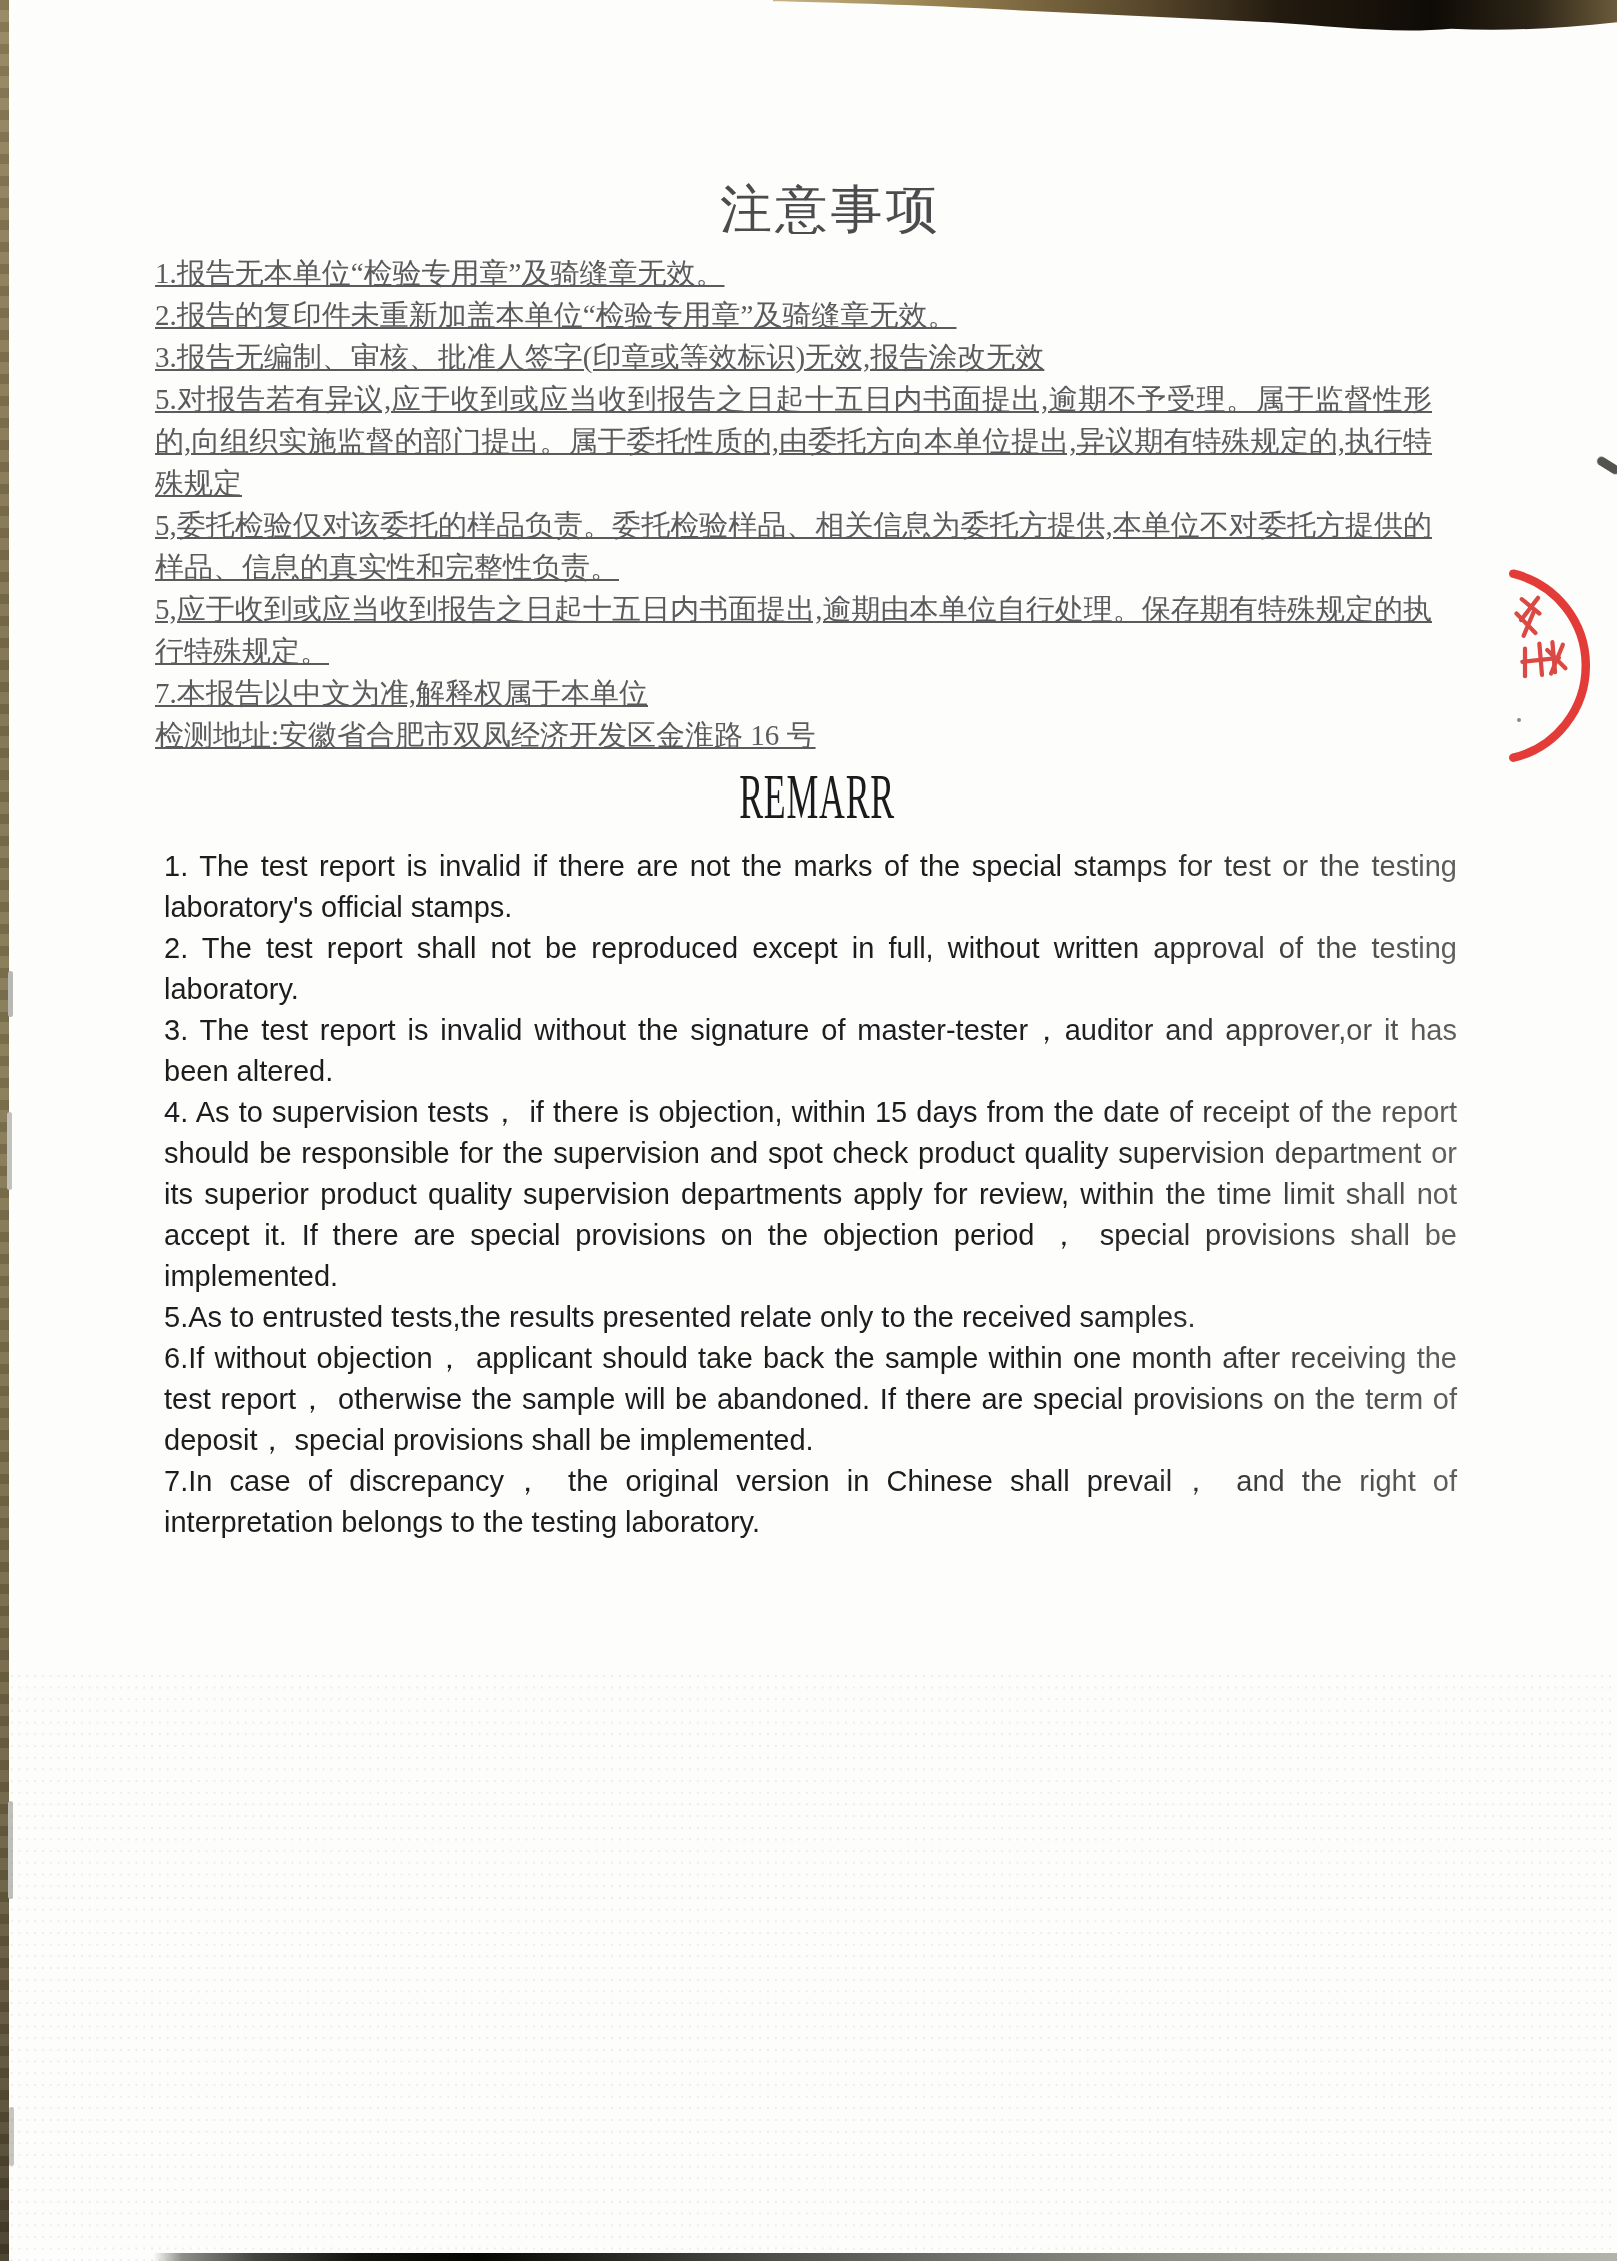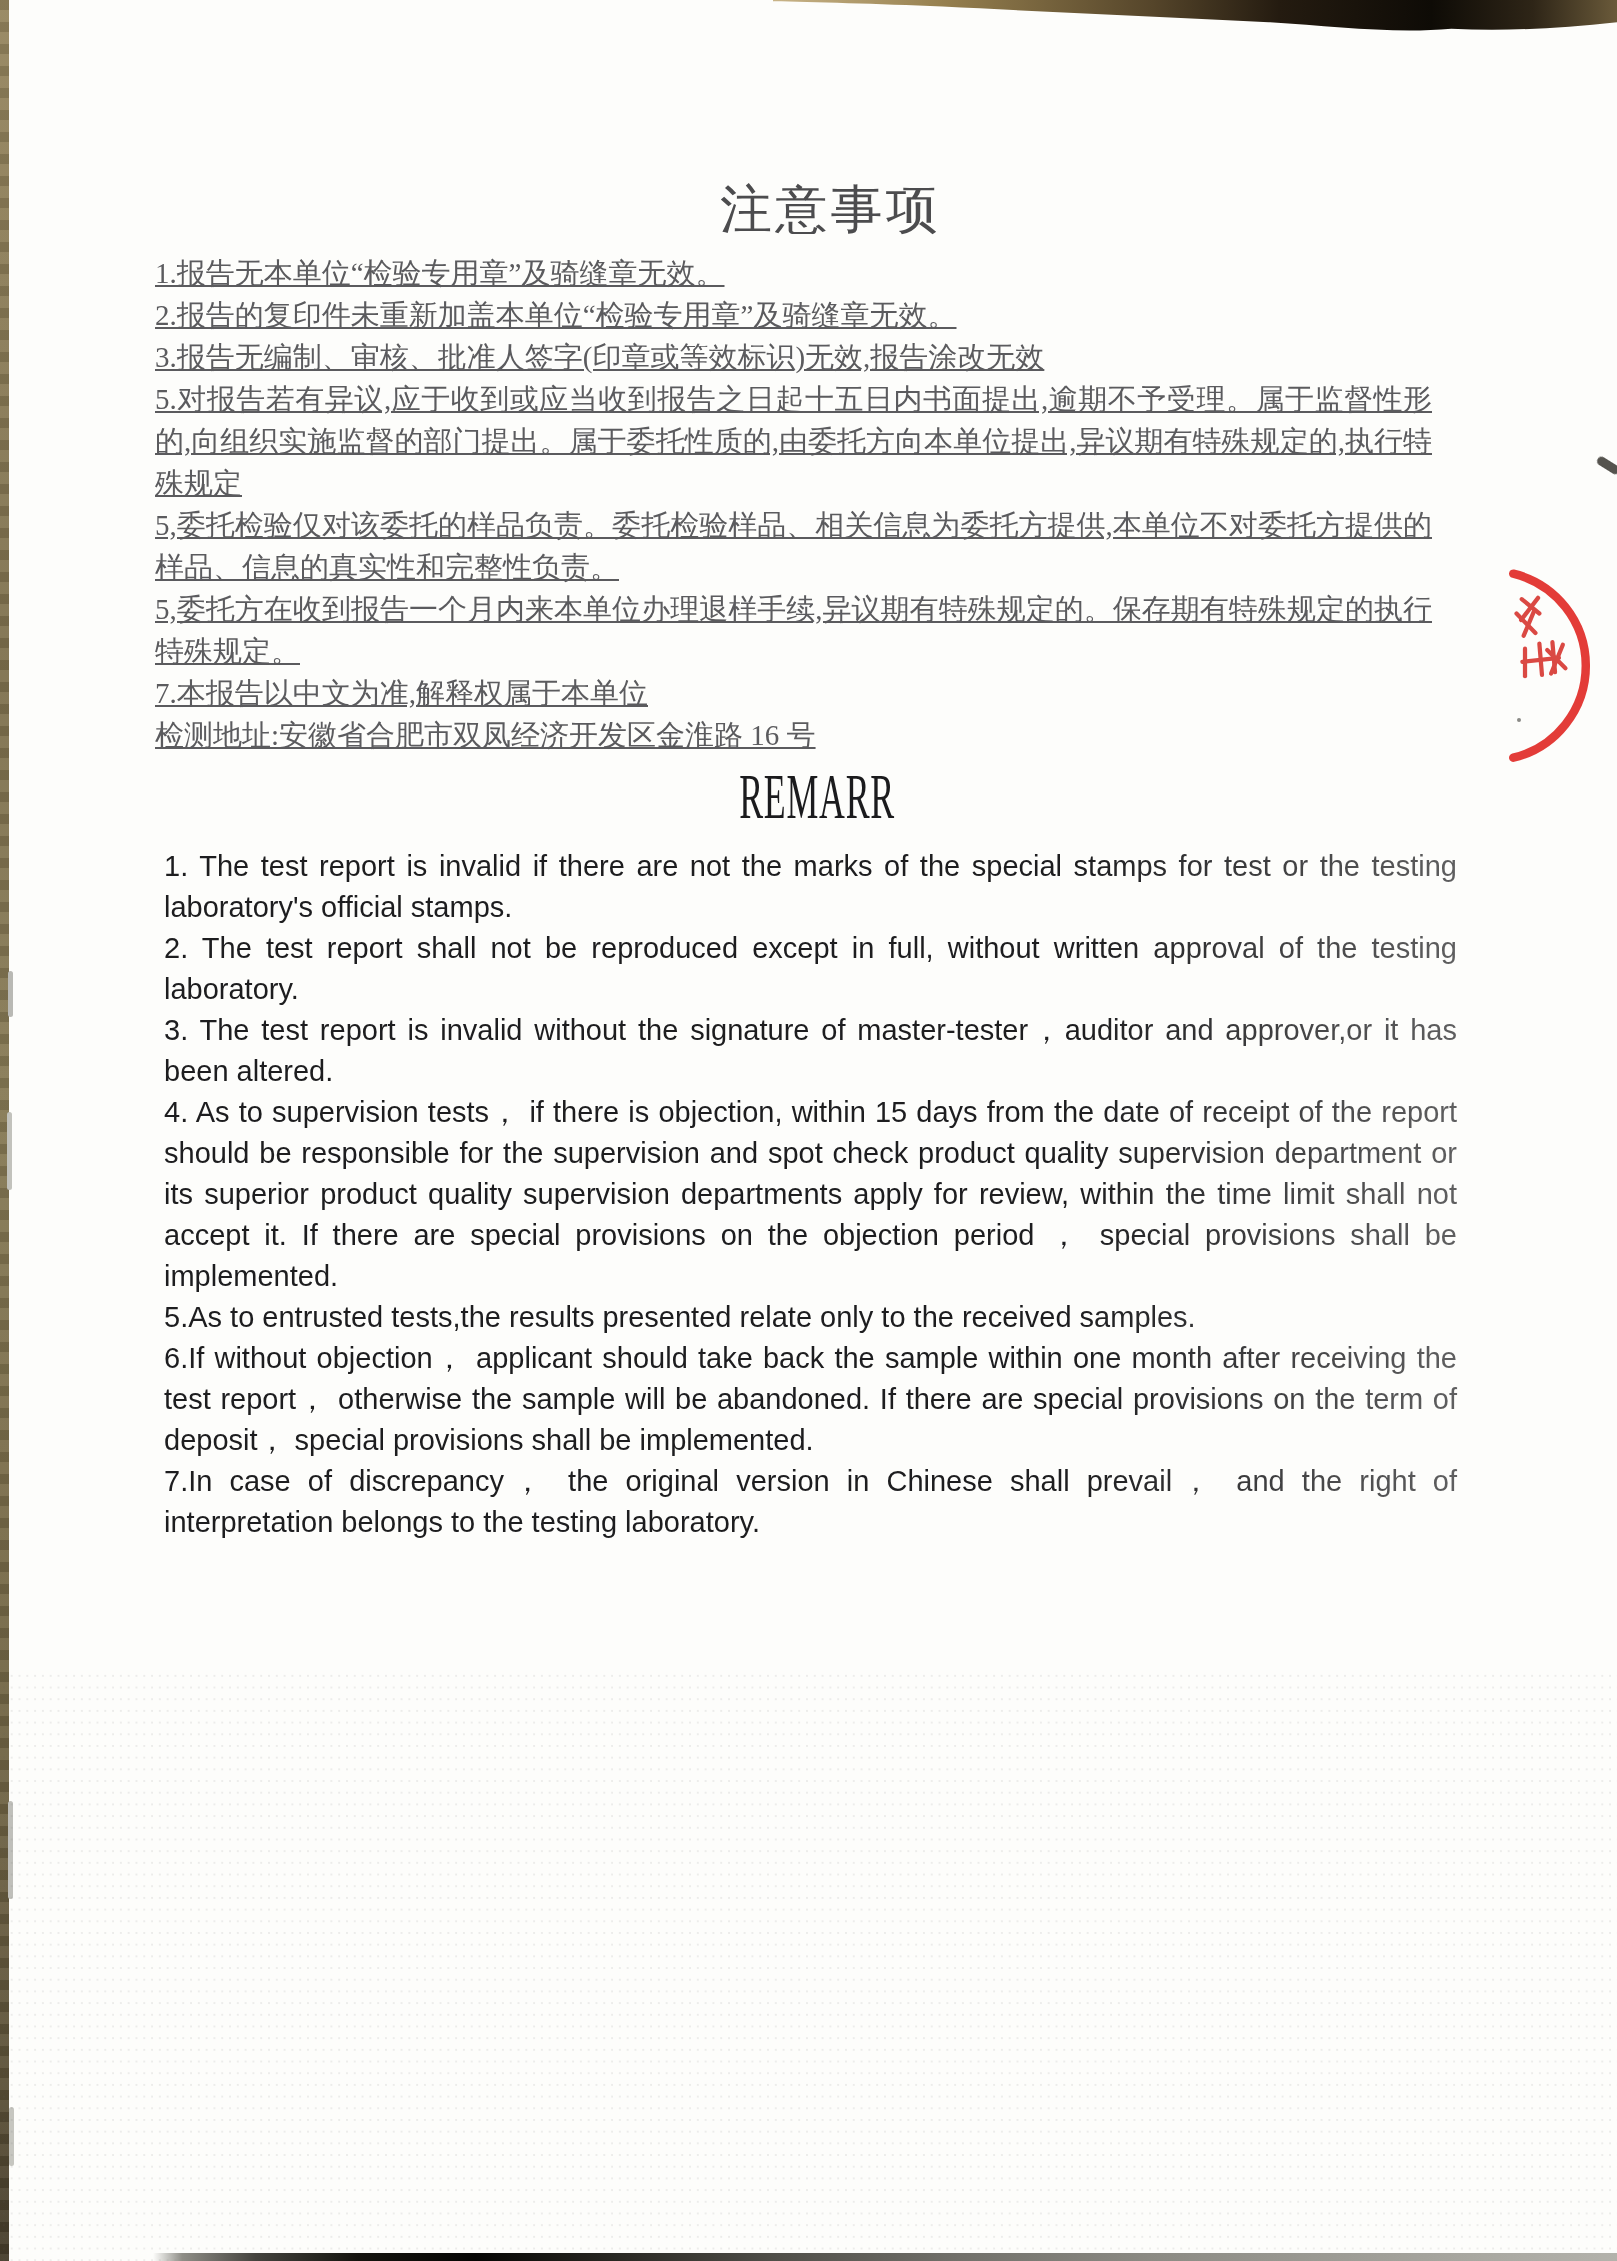--- a/index.html
+++ b/index.html
@@ -107,21 +107,21 @@
 <div class="ink-dot"></div>
 
 <div class="zh-title">注意事项</div>
 
 <div class="zh-body">
   <p>1.报告无本单位“检验专用章”及骑缝章无效。</p>
   <p>2.报告的复印件未重新加盖本单位“检验专用章”及骑缝章无效。</p>
   <p>3.报告无编制、审核、批准人签字(印章或等效标识)无效,报告涂改无效</p>
   <p>5.对报告若有异议,应于收到或应当收到报告之日起十五日内书面提出,逾期不予受理。属于监督性形 的,向组织实施监督的部门提出。属于委托性质的,由委托方向本单位提出,异议期有特殊规定的,执行特殊规定</p>
   <p>5,委托检验仅对该委托的样品负责。委托检验样品、相关信息为委托方提供,本单位不对委托方提供的样品、信息的真实性和完整性负责。</p>
-  <p>5,委托方在收到报告一个月内来本单位办理退样手续,异议期有特殊规定的。保存期有特殊规定的执行特殊规定。</p>
+  <p>5,应于收到或应当收到报告之日起十五日内书面提出,逾期由本单位自行处理。保存期有特殊规定的执行特殊规定。</p>
   <p>7.本报告以中文为准,解释权属于本单位</p>
   <p>检测地址:安徽省合肥市双凤经济开发区金淮路 16 号</p>
 </div>
 
 <div class="en-title">
   <span class="squeeze">REMARR</span>
 </div>
 
 <div class="en-body">
   <p>1. The test report is invalid if there are not the marks of the special stamps for test or the testing laboratory's official stamps.</p>

